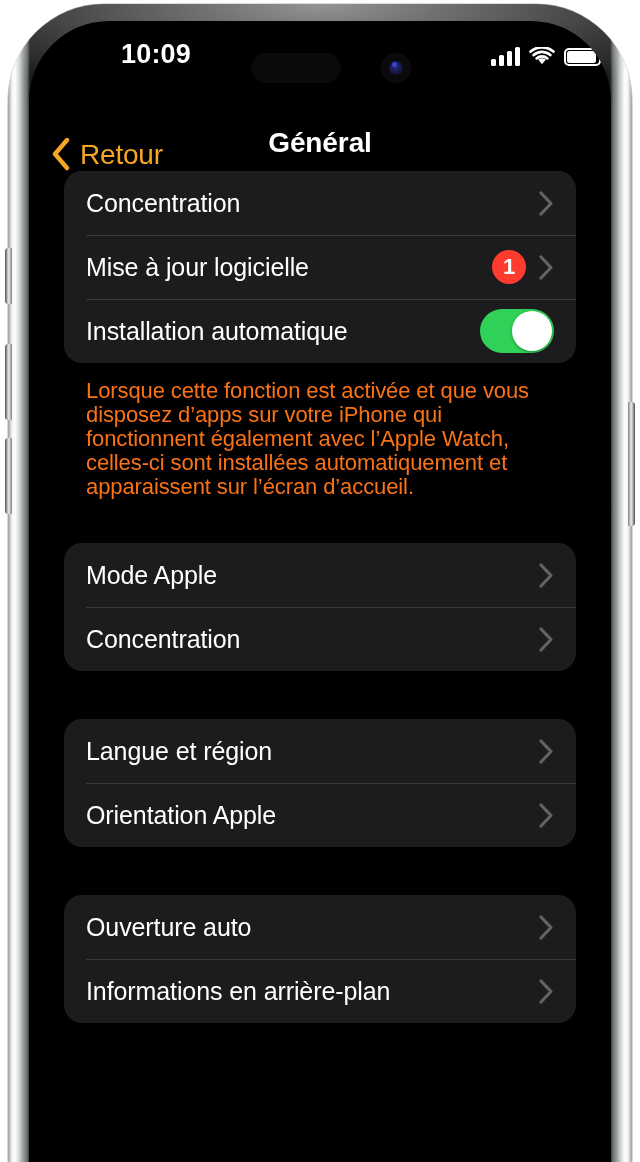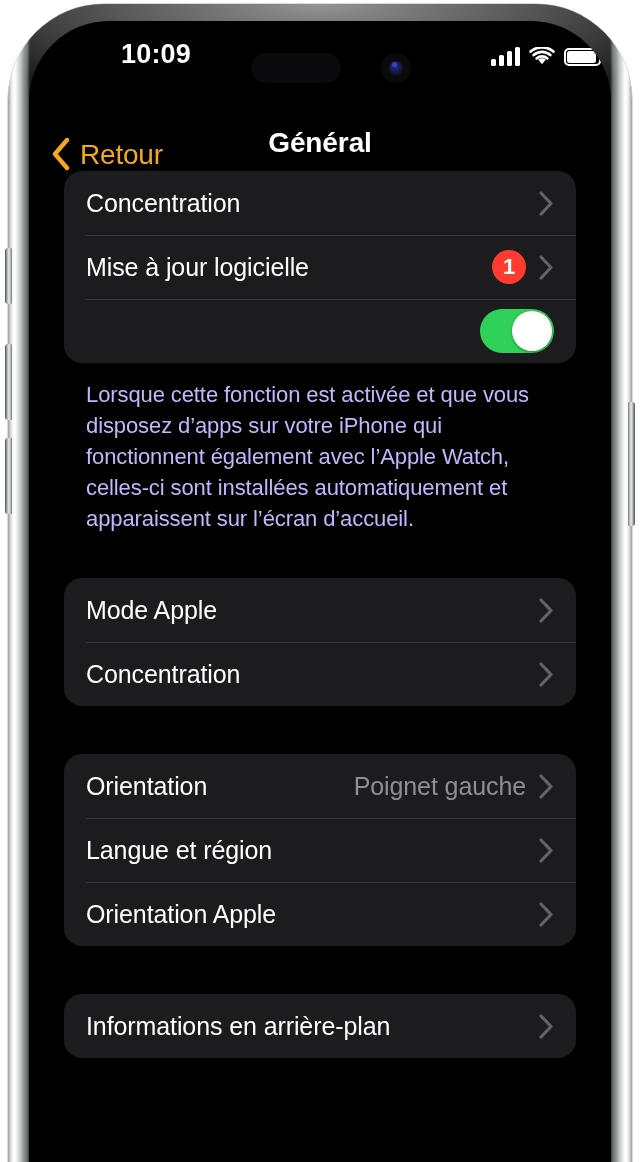--- a/index.html
+++ b/index.html
@@ -289,23 +289,23 @@
     position: absolute;
     top: 2px; left: 32px;
     width: 40px; height: 40px;
     border-radius: 50%;
     background: #ffffff;
     box-shadow: 0 1px 3px rgba(0,0,0,.35);
   }
 
   .footer-note {
     padding: 16px 22px 0 22px;
-    color: #c4b5fd;
+    color: #f97316;
     font-size: 22px;
-    line-height: 31px;
+    line-height: 24px;
     letter-spacing: -0.1px;
   }
   .gap-md { height: 44px; }
   .gap-lg { height: 48px; }
 </style>
 </head>
 <body>
 
 <div id="phone-frame">
   <div id="frame-top-sheen"></div>
@@ -370,20 +370,21 @@
         <div class="row">
           <span class="row-label">Mise à jour logicielle</span>
           <span class="row-right">
             <span class="badge">1</span>
             <svg class="chevron" width="16" height="27" viewBox="0 0 16 27">
               <path d="M3 3 L13 13.5 L3 24" fill="none" stroke="#636366" stroke-width="3.2" stroke-linecap="round" stroke-linejoin="round"></path>
             </svg>
           </span>
         </div>
         <div class="row">
+          <span class="row-label">Installation automatique</span>
           <span class="row-right">
             <span class="toggle">
               <span class="toggle-knob"></span>
             </span>
           </span>
         </div>
       </div>
       <div class="footer-note">Lorsque cette fonction est activée et que vous disposez d’apps sur votre iPhone qui fonctionnent également avec l’Apple Watch, celles-ci sont installées automatiquement et apparaissent sur l’écran d’accueil.</div>
 
       <div class="gap-md"></div>
@@ -404,49 +405,48 @@
               <path d="M3 3 L13 13.5 L3 24" fill="none" stroke="#636366" stroke-width="3.2" stroke-linecap="round" stroke-linejoin="round"></path>
             </svg>
           </span>
         </div>
       </div>
 
       <div class="gap-lg"></div>
 
       <div class="group">
         <div class="row">
-          <span class="row-label">Orientation</span>
-          <span class="row-right">
-            <span class="row-value">Poignet gauche</span>
-            <svg class="chevron" width="16" height="27" viewBox="0 0 16 27">
-              <path d="M3 3 L13 13.5 L3 24" fill="none" stroke="#636366" stroke-width="3.2" stroke-linecap="round" stroke-linejoin="round"></path>
-            </svg>
-          </span>
-        </div>
-        <div class="row">
           <span class="row-label">Langue et région</span>
           <span class="row-right">
             <svg class="chevron" width="16" height="27" viewBox="0 0 16 27">
               <path d="M3 3 L13 13.5 L3 24" fill="none" stroke="#636366" stroke-width="3.2" stroke-linecap="round" stroke-linejoin="round"></path>
             </svg>
           </span>
         </div>
         <div class="row">
           <span class="row-label">Orientation Apple</span>
           <span class="row-right">
             <svg class="chevron" width="16" height="27" viewBox="0 0 16 27">
               <path d="M3 3 L13 13.5 L3 24" fill="none" stroke="#636366" stroke-width="3.2" stroke-linecap="round" stroke-linejoin="round"></path>
             </svg>
           </span>
         </div>
       </div>
 
       <div class="gap-lg"></div>
 
       <div class="group">
+        <div class="row">
+          <span class="row-label">Ouverture auto</span>
+          <span class="row-right">
+            <svg class="chevron" width="16" height="27" viewBox="0 0 16 27">
+              <path d="M3 3 L13 13.5 L3 24" fill="none" stroke="#636366" stroke-width="3.2" stroke-linecap="round" stroke-linejoin="round"></path>
+            </svg>
+          </span>
+        </div>
         <div class="row">
           <span class="row-label">Informations en arrière-plan</span>
           <span class="row-right">
             <svg class="chevron" width="16" height="27" viewBox="0 0 16 27">
               <path d="M3 3 L13 13.5 L3 24" fill="none" stroke="#636366" stroke-width="3.2" stroke-linecap="round" stroke-linejoin="round"></path>
             </svg>
           </span>
         </div>
       </div>
 

